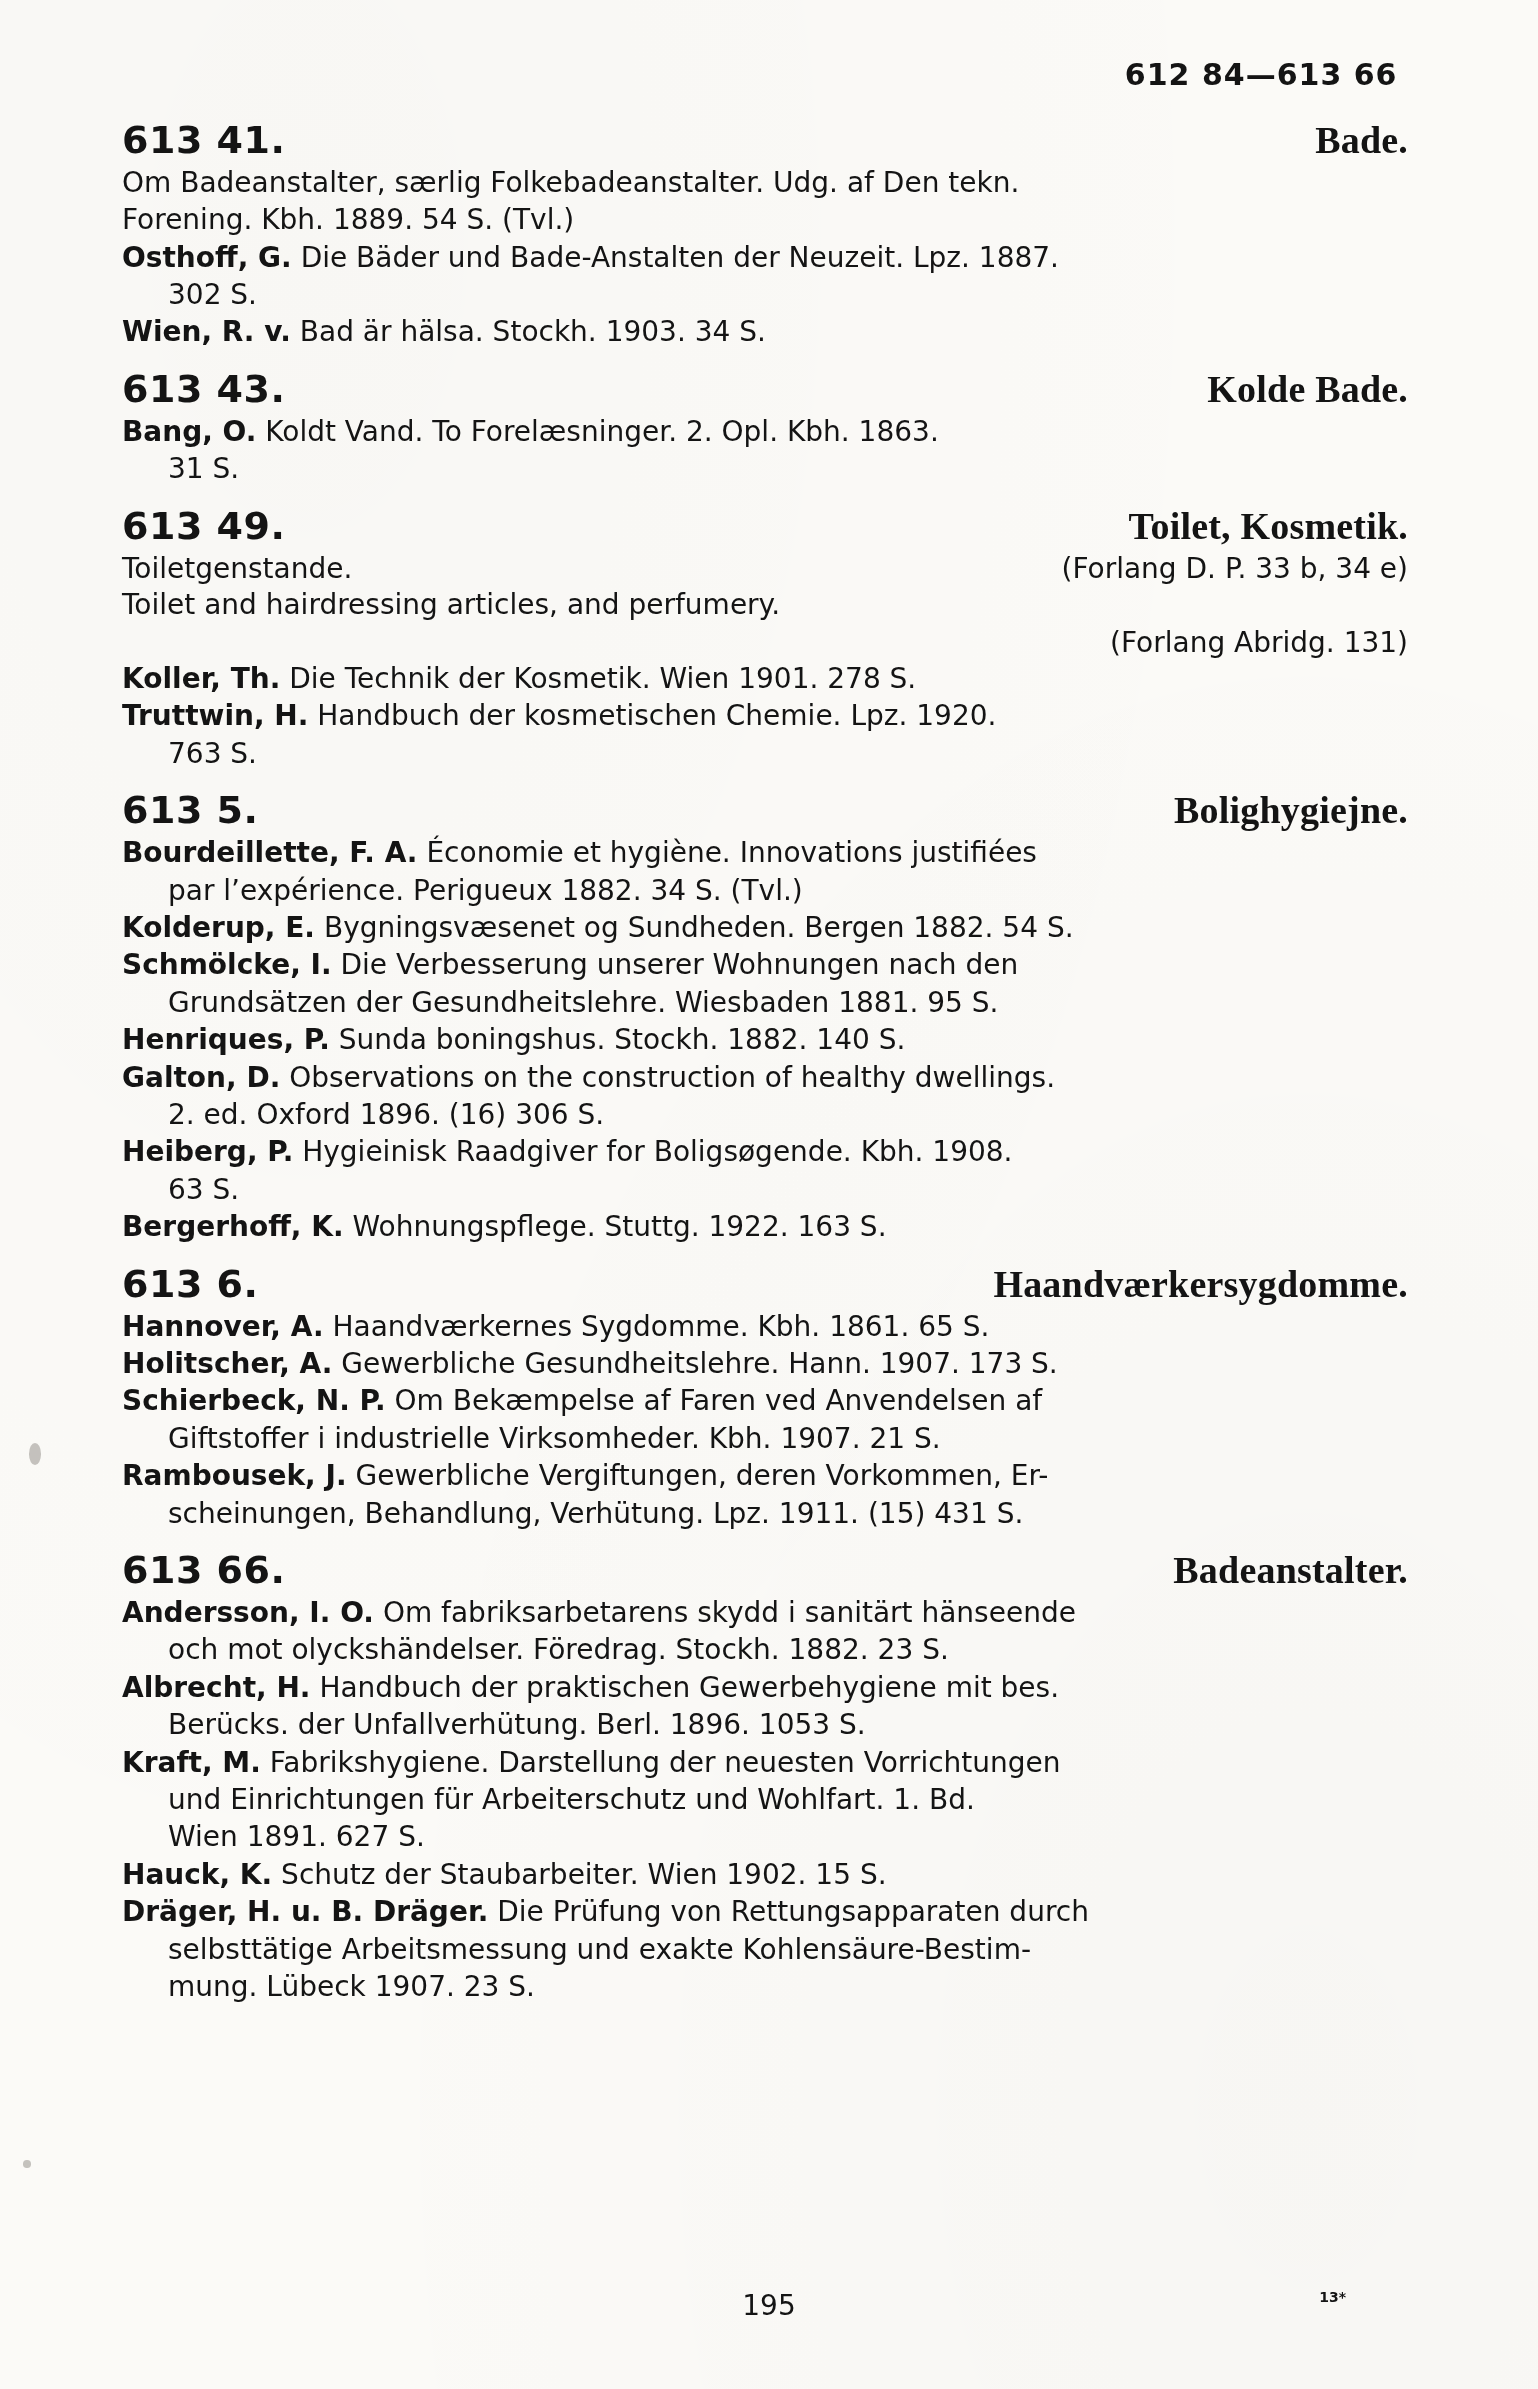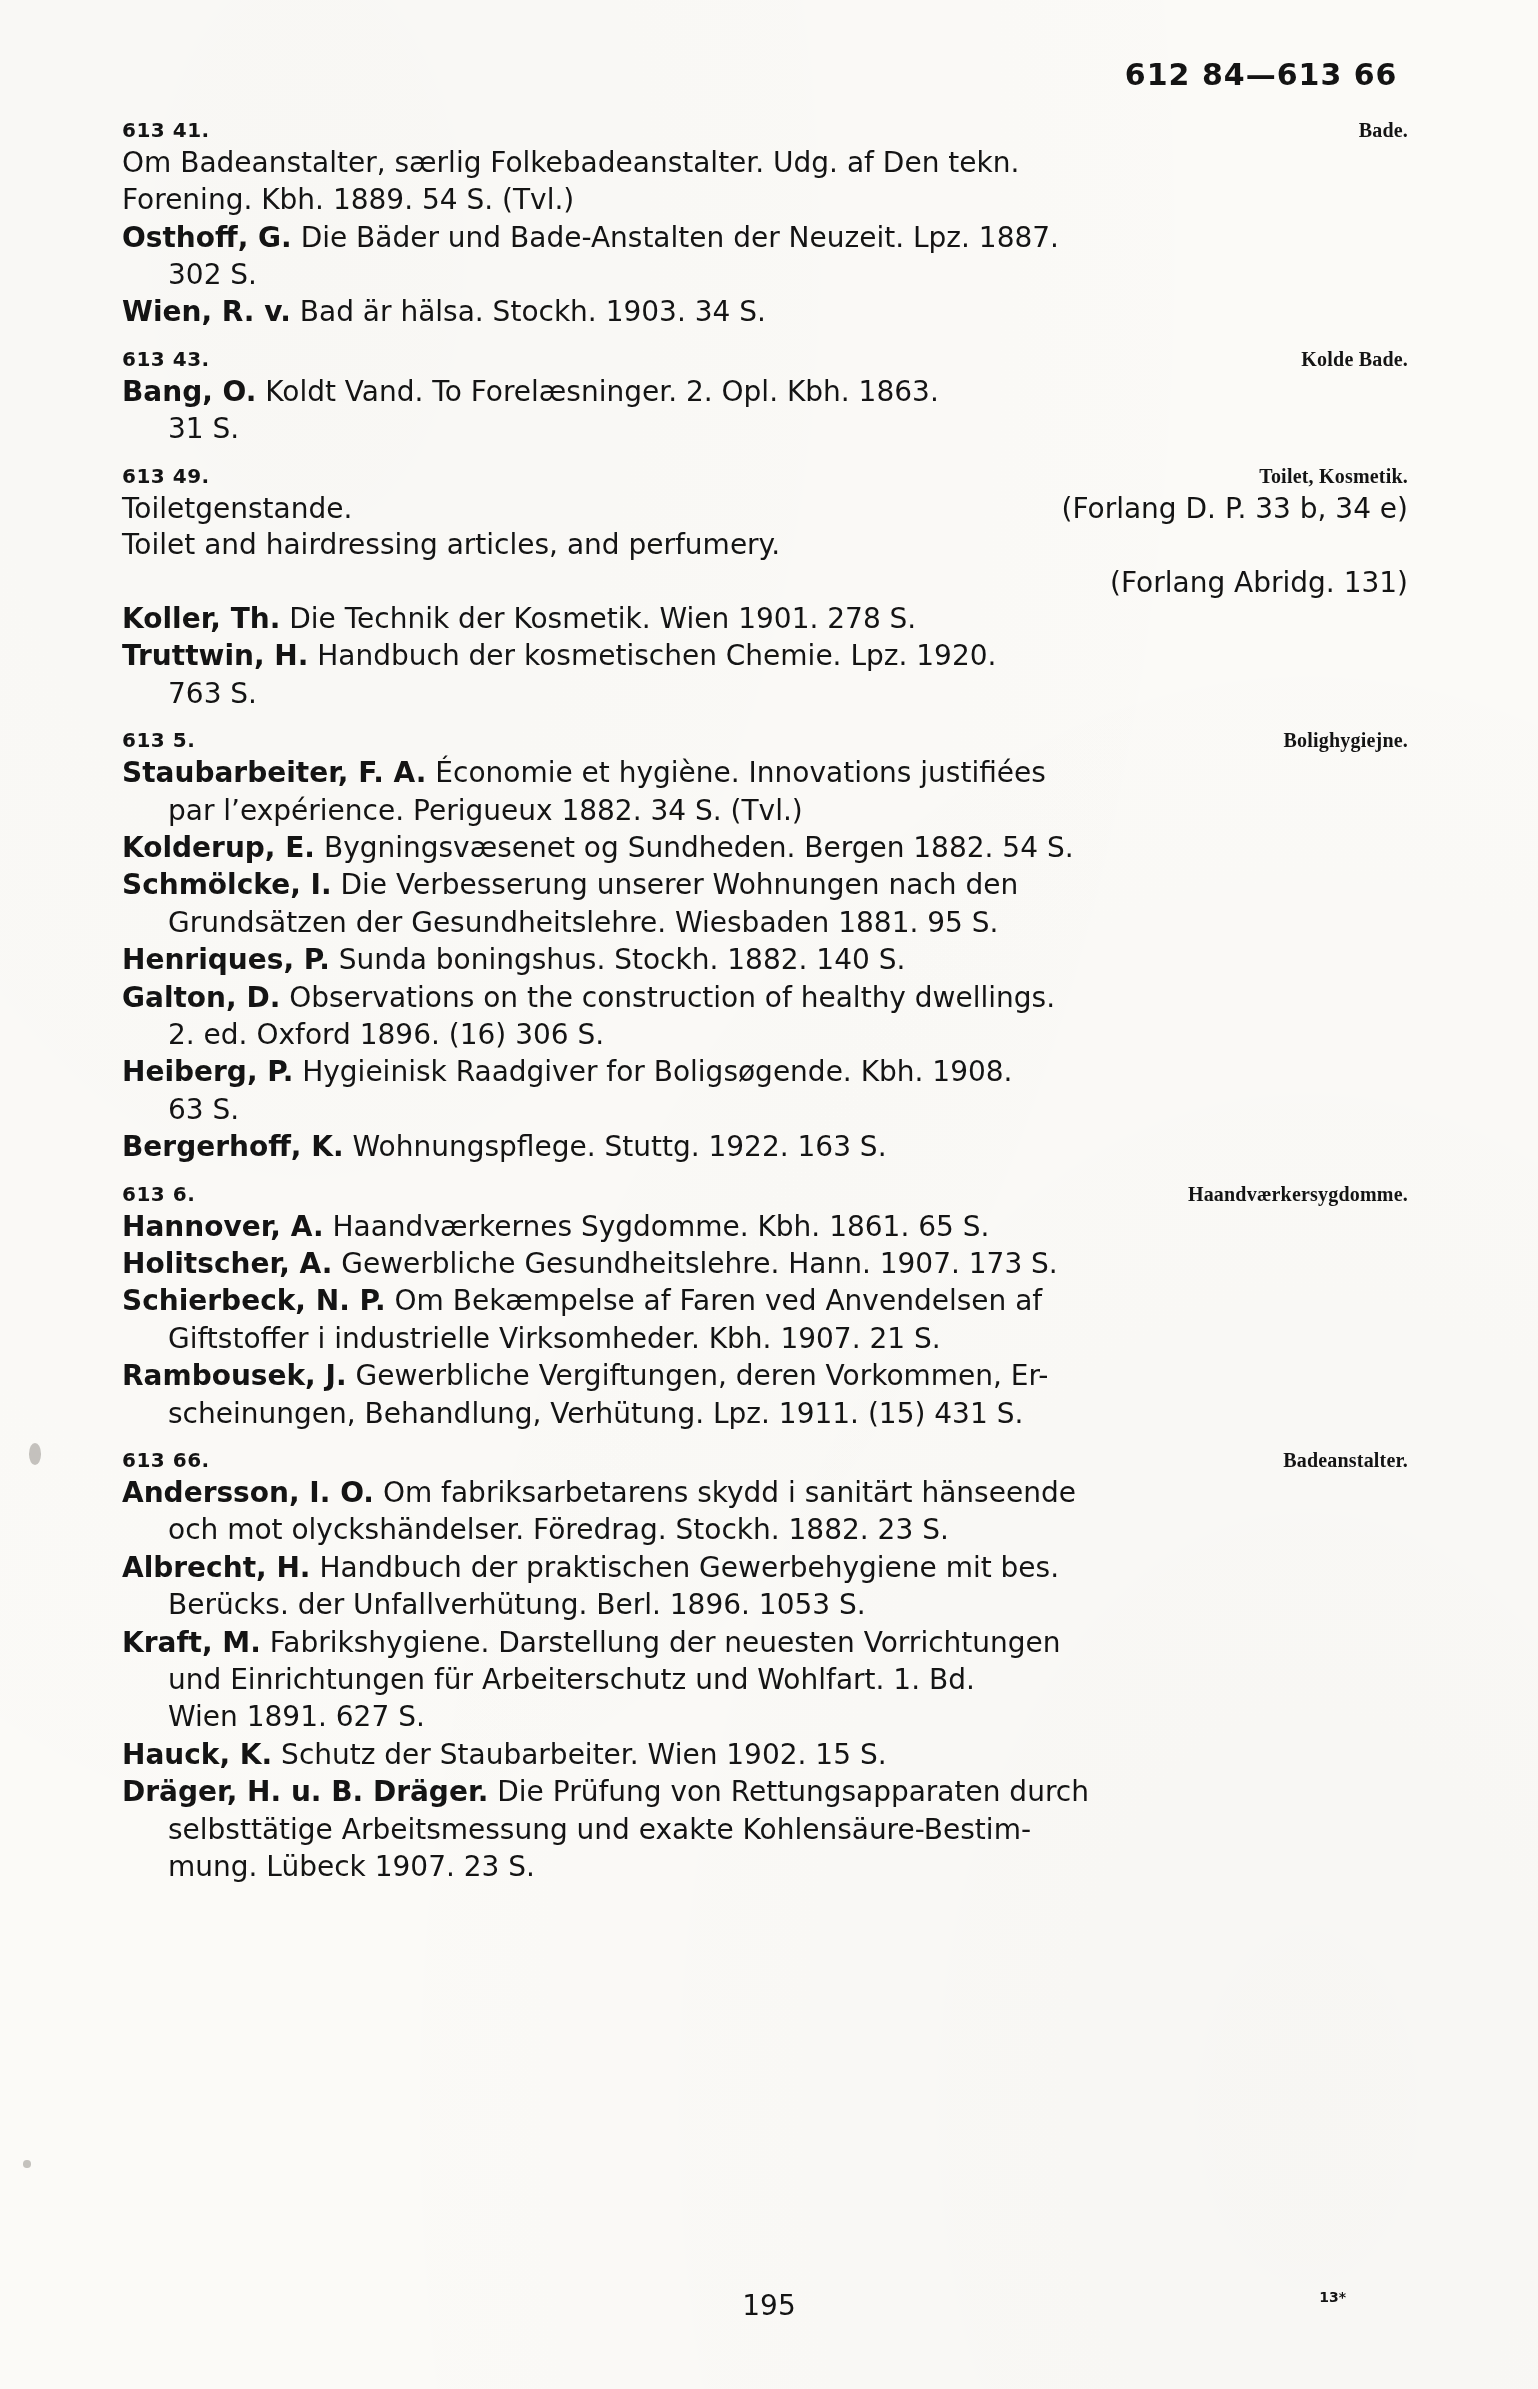--- a/index.html
+++ b/index.html
@@ -43,21 +43,21 @@
     font-size: 30px;
     letter-spacing: 1px;
     margin-bottom: 26px;
     padding-right: 10.5px;
   }
   .sec-head {
     display: flex;
     justify-content: space-between;
     align-items: baseline;
     font-weight: bold;
-    font-size: 20px;
+    font-size: 38px;
     margin-top: 16.2px;
     margin-bottom: 2.9px;
     text-align: right;
   }
   .sec-head .num { letter-spacing: 0.5px; }
   .sec-head .title { letter-spacing: 0.2px; font-family: Liberation Serif, serif; }
   .sec-head.first { margin-top: 0; }
 
   .entry {
     font-size: 28px;
@@ -148,21 +148,21 @@
         </div>
         <p class="entry"><span class="hang">Toilet and hairdressing articles, and perfumery.</span></p>
         <div class="right-note"><span>(Forlang Abridg. 131)</span></div>
         <p class="entry"><b class="hang">Koller, Th.</b> <span>Die Technik der Kosmetik.  Wien 1901.  278 S.</span></p>
         <p class="entry"><b class="hang">Truttwin, H.</b> <span>Handbuch der kosmetischen Chemie.  Lpz. 1920.</span></p>
         <p class="entry"><span>763 S.</span></p>
         <div class="sec-head">
           <span class="num">613 5.</span>
           <span class="title">Bolighygiejne.</span>
         </div>
-        <p class="entry"><b class="hang">Staubarbeiter, F. A.</b> <span>Économie et hygiène.  Innovations justifiées</span></p>
+        <p class="entry"><b class="hang">Bourdeillette, F. A.</b> <span>Économie et hygiène.  Innovations justifiées</span></p>
         <p class="entry"><span>par l’expérience.  Perigueux 1882.  34 S.  (Tvl.)</span></p>
         <p class="entry"><b class="hang">Kolderup, E.</b> <span>Bygningsvæsenet og Sundheden.  Bergen 1882.  54 S.</span></p>
         <p class="entry"><b class="hang">Schmölcke, I.</b> <span>Die Verbesserung unserer Wohnungen nach den</span></p>
         <p class="entry"><span>Grundsätzen der Gesundheitslehre.  Wiesbaden 1881.  95 S.</span></p>
         <p class="entry"><b class="hang">Henriques, P.</b> <span>Sunda boningshus.  Stockh. 1882.  140 S.</span></p>
         <p class="entry"><b class="hang">Galton, D.</b> <span>Observations on the construction of healthy dwellings.</span></p>
         <p class="entry"><span>2. ed.  Oxford 1896.  (16) 306 S.</span></p>
         <p class="entry"><b class="hang">Heiberg, P.</b> <span>Hygieinisk Raadgiver for Boligsøgende.  Kbh. 1908.</span></p>
         <p class="entry"><span>63 S.</span></p>
         <p class="entry"><b class="hang">Bergerhoff, K.</b> <span>Wohnungspflege.  Stuttg. 1922.  163 S.</span></p>

